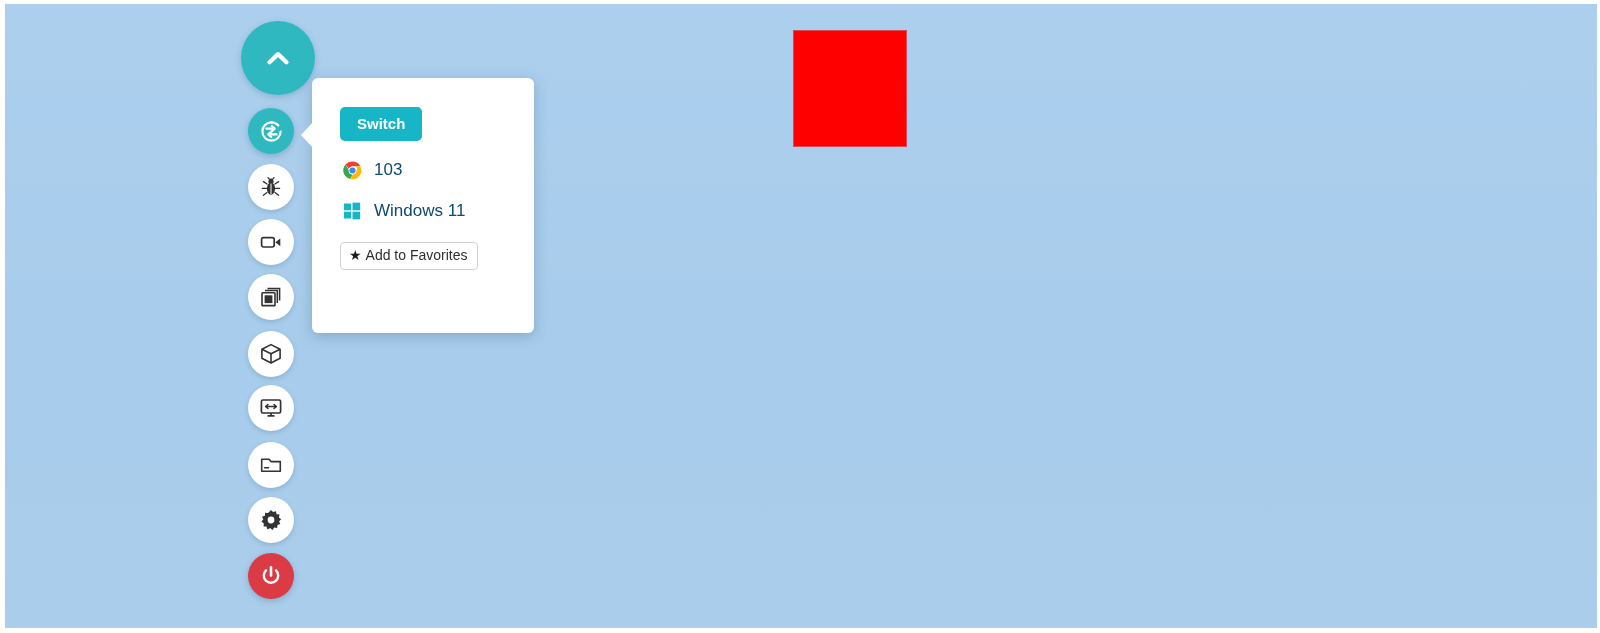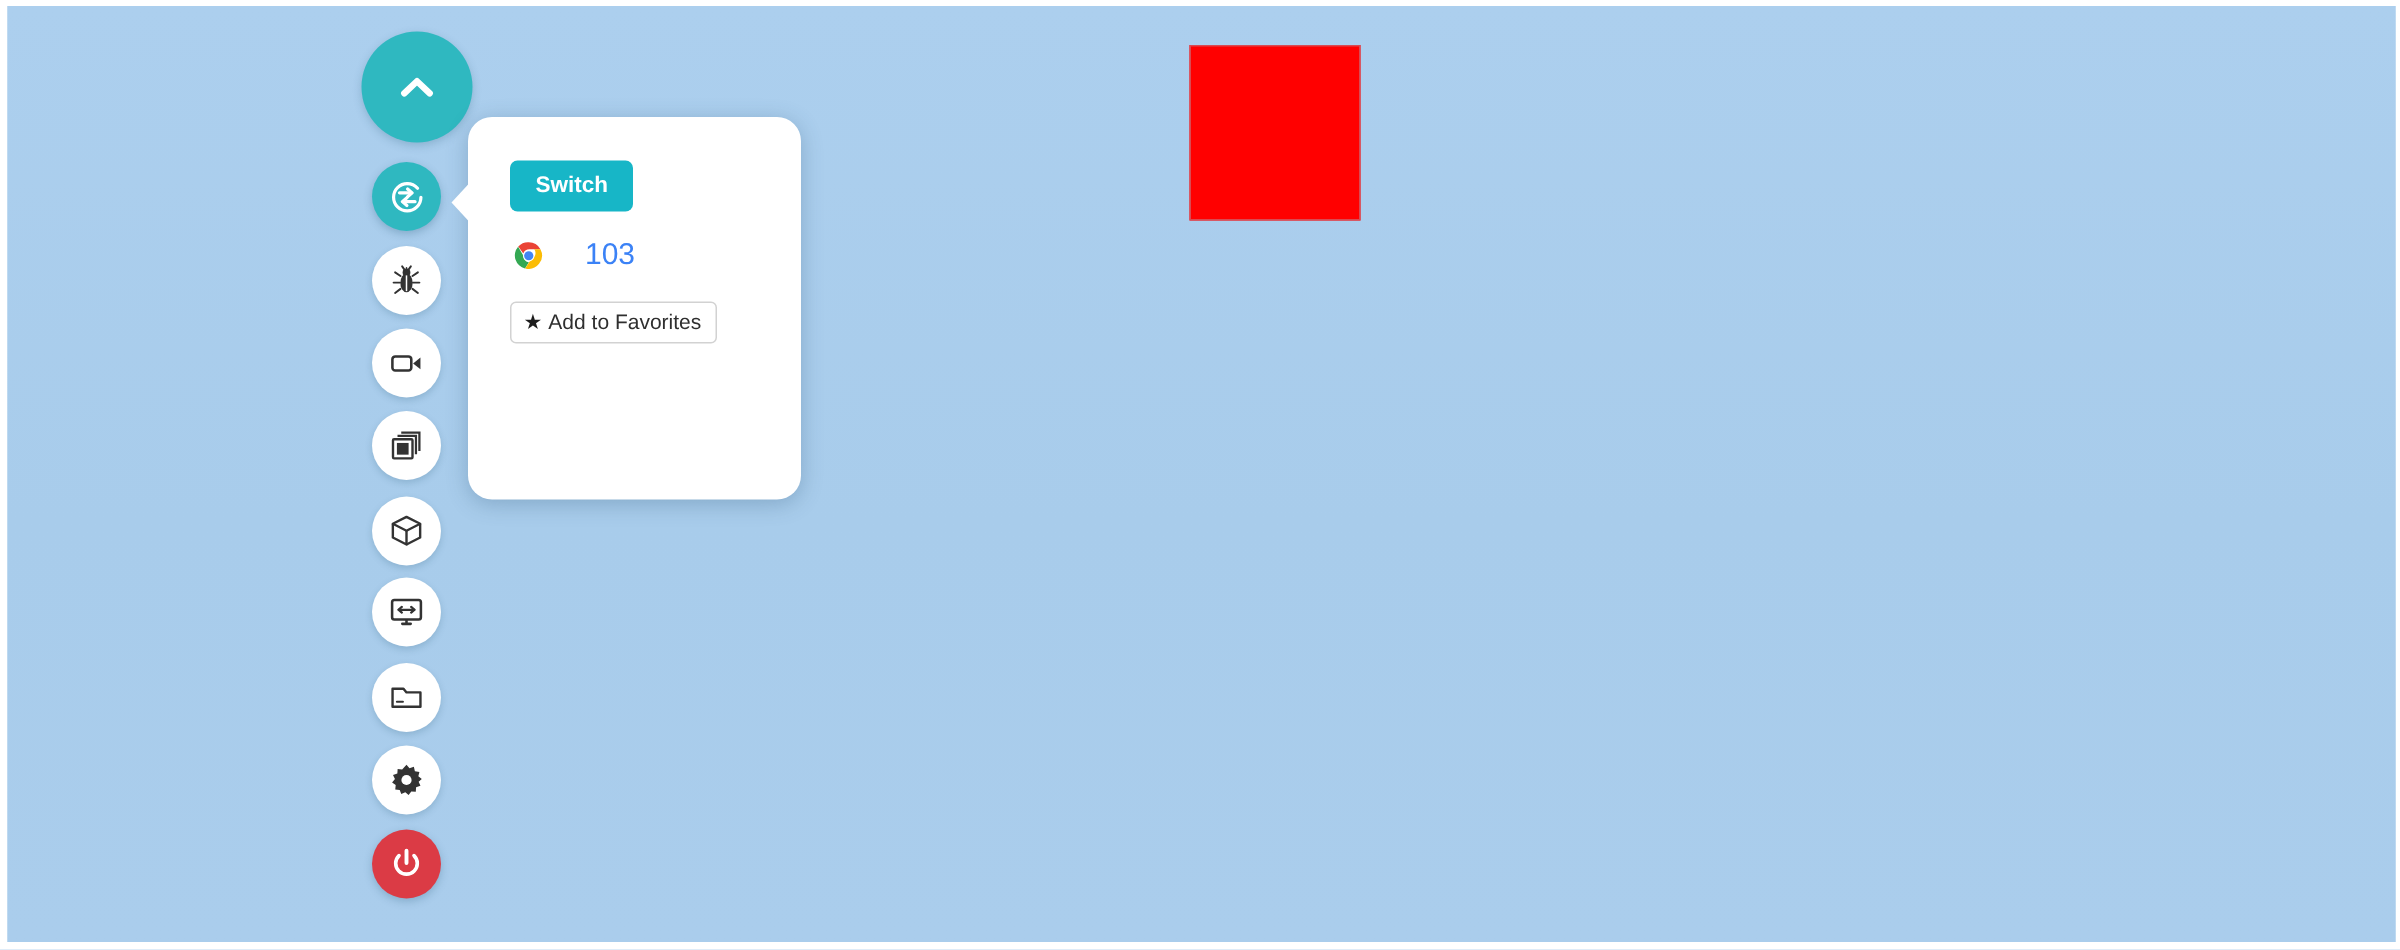--- a/index.html
+++ b/index.html
@@ -119,21 +119,21 @@
   .p-power    { top: 549px; }
 
   
   #popover {
     position: absolute;
     left: 307px;
     top: 74px;
     width: 222px;
     height: 255px;
     background: #ffffff;
-    border-radius: 16px;
+    border-radius: 6px;
     box-shadow: 0 3px 14px rgba(45,85,120,0.30);
   }
   
   #popover .pointer {
     position: absolute;
     left: -11px;
     top: 44px;
     width: 0;
     height: 0;
     border-top: 13px solid transparent;
@@ -171,25 +171,24 @@
   .info-row .ico {
     width: 24px;
     height: 24px;
     display: flex;
     align-items: center;
     justify-content: center;
     margin-right: 10px;
     flex: 0 0 24px;
   }
   .info-row .txt {
-    font-size: 20px;
-    color: #3b82f6;
+    font-size: 17px;
+    color: #0c4a6e;
     font-family: "Liberation Sans", sans-serif;
     white-space: nowrap;
-    margin-left: 16px;
   }
 
   .fav-btn {
     margin-top: 19px;
     display: inline-flex;
     align-items: center;
     gap: 4px;
     background: #ffffff;
     border: 1px solid #d2d2d2;
     border-radius: 4px;
@@ -333,20 +332,31 @@
               <circle cx="12" cy="12" r="4.4" fill="#ffffff"></circle>
               <circle cx="12" cy="12" r="3.5" fill="#4285f4"></circle>
             </svg>
           </span>
           <span class="txt">103</span>
         </div>
 
         
 
         
+        <div class="info-row">
+          <span class="ico">
+            <svg viewBox="0 0 24 24" width="20" height="20">
+              <rect x="2.4" y="3.0" width="8.6" height="8.2" fill="#17b6c7"></rect>
+              <rect x="12.6" y="2.0" width="9.2" height="9.2" fill="#17b6c7"></rect>
+              <rect x="2.4" y="12.8" width="8.6" height="8.2" fill="#17b6c7"></rect>
+              <rect x="12.6" y="12.8" width="9.2" height="9.2" fill="#17b6c7"></rect>
+            </svg>
+          </span>
+          <span class="txt">Windows 11</span>
+        </div>
 
         
         <button class="fav-btn">
           <span class="star">★</span>
           <span>Add to Favorites</span>
         </button>
 
       </div>
     </div>
 

